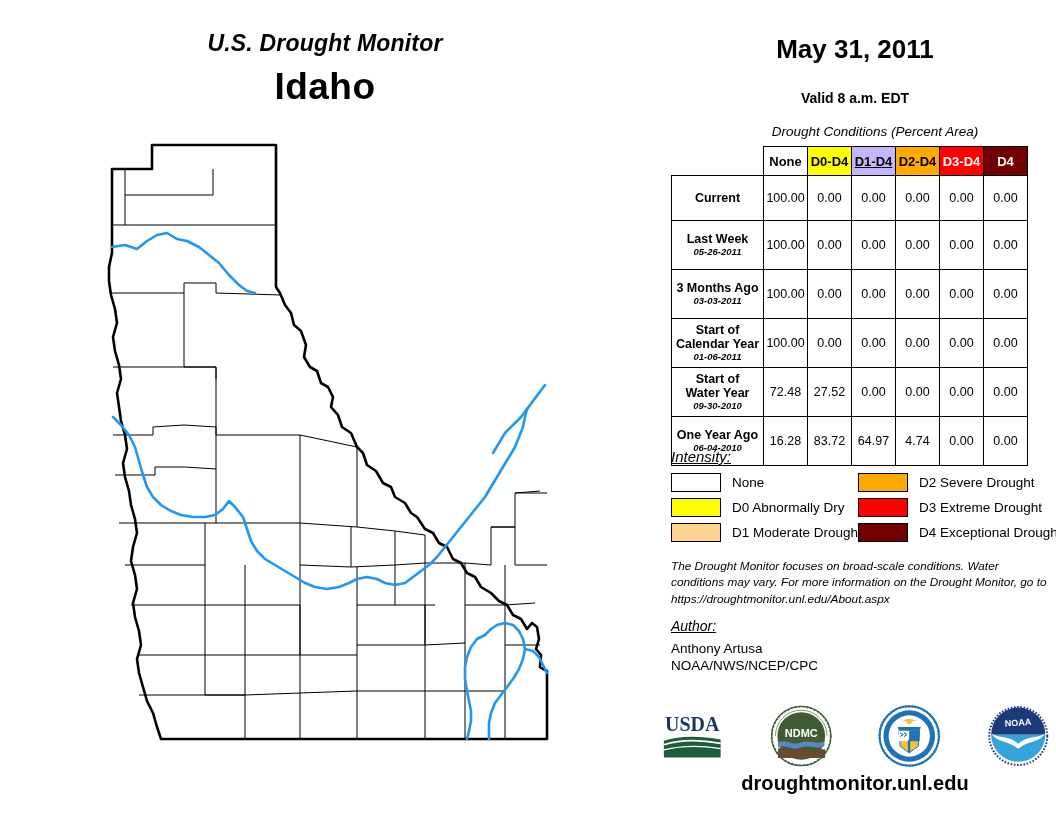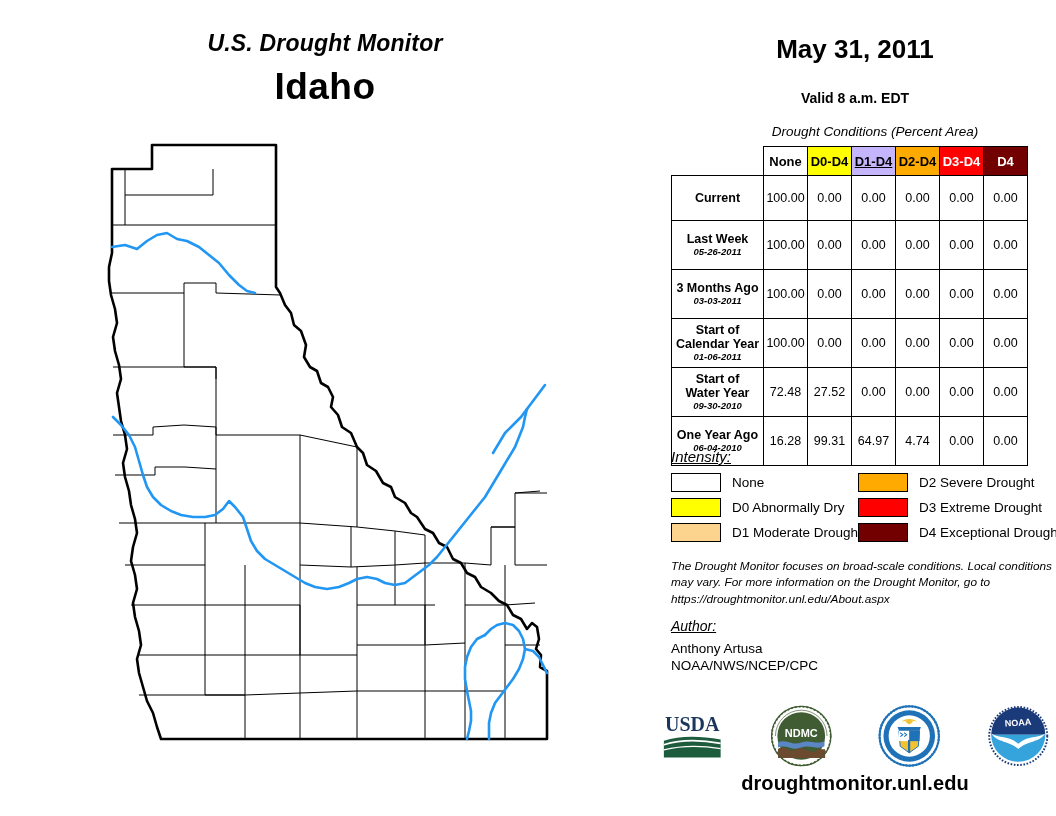--- a/index.html
+++ b/index.html
@@ -254,21 +254,21 @@
           <td>72.48</td>
           <td>27.52</td>
           <td>0.00</td>
           <td>0.00</td>
           <td>0.00</td>
           <td>0.00</td>
         </tr>
         <tr>
           <td class="rowlabel">One Year Ago<span class="sub">06-04-2010</span></td>
           <td>16.28</td>
-          <td>99.31</td>
+          <td>83.72</td>
           <td>64.97</td>
           <td>4.74</td>
           <td>0.00</td>
           <td>0.00</td>
         </tr>
       </tbody>
   </table>
 
   <div id="intensity-head">Intensity:</div>
 
@@ -294,21 +294,21 @@
       <div class="legend-row">
         <span class="swatch" style="background: rgb(255, 0, 0);"></span>
         <span class="legend-label">D3 Extreme Drought</span>
       </div>
       <div class="legend-row">
         <span class="swatch" style="background: rgb(115, 0, 0);"></span>
         <span class="legend-label">D4 Exceptional Drought</span>
       </div>
     </div>
 
-  <div id="disclaimer">The Drought Monitor focuses on broad-scale conditions. Local conditions may vary. For more information on the Drought Monitor, go to https://droughtmonitor.unl.edu/About.aspx</div>
+  <div id="disclaimer">The Drought Monitor focuses on broad-scale conditions. Water conditions may vary. For more information on the Drought Monitor, go to https://droughtmonitor.unl.edu/About.aspx</div>
   <div id="author-head">Author:</div>
   <div id="author-name">Anthony Artusa</div>
   <div id="author-org">NOAA/NWS/NCEP/CPC</div>
 
   <div id="logos">
 
     <div class="logo">
       <svg viewBox="0 0 100 85">
         <text x="50" y="34" text-anchor="middle" font-family="Liberation Serif, serif" font-size="31" font-weight="bold" fill="#1b365d">USDA</text>
         <path d="M6,50 C30,42 60,42 94,48 L94,76 L6,76 Z" fill="#1c5c3c"></path>

